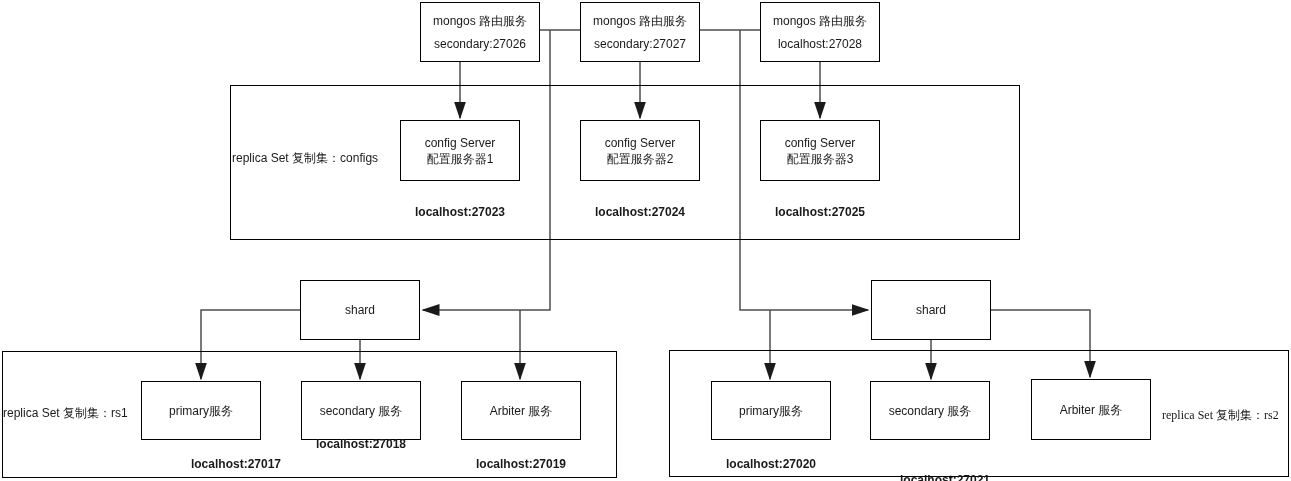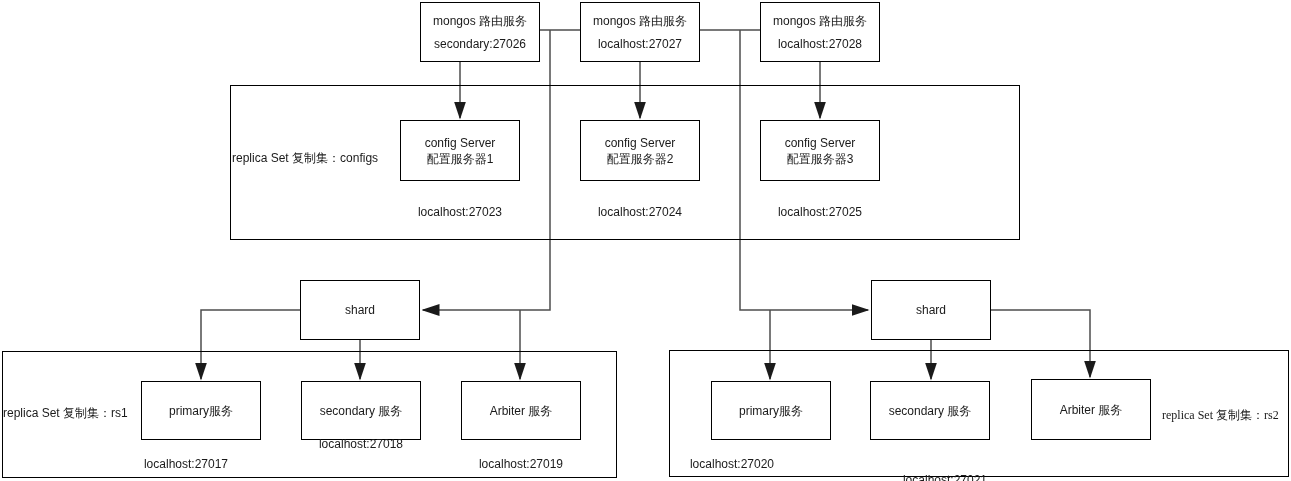--- a/index.html
+++ b/index.html
@@ -18,21 +18,21 @@
     box-sizing:border-box;z-index:3;
     display:flex;flex-direction:column;align-items:center;justify-content:center;
     text-align:center;line-height:16px;
   }
   .node .gap{height:7px;}
   .float-label{
     position:absolute;z-index:3;white-space:nowrap;line-height:16px;
   }
   .host-label{
     position:absolute;z-index:3;width:160px;text-align:center;
-    white-space:nowrap;line-height:16px;
+    white-space:nowrap;line-height:16px;font-weight:bold;
   }
 </style>
 </head>
 <body>
 
 <svg id="wires" width="1291" height="481">
   <defs>
     <marker id="arr" viewBox="0 0 12 8" refX="11" refY="4" markerWidth="12" markerHeight="8" orient="auto-start-reverse">
       <path d="M0,0 L12,4 L0,8 Z" fill="#1a1a1a"></path>
     </marker>
@@ -60,21 +60,21 @@
 </svg>
 
 <div class="node" style="left:420px;top:2px;width:120px;height:60px;">
   <div>mongos 路由服务</div>
   <div class="gap"></div>
   <div>secondary:27026</div>
 </div>
 <div class="node" style="left:580px;top:2px;width:120px;height:60px;">
   <div>mongos 路由服务</div>
   <div class="gap"></div>
-  <div>localhost:27027</div>
+  <div>secondary:27027</div>
 </div>
 <div class="node" style="left:760px;top:2px;width:120px;height:60px;">
   <div>mongos 路由服务</div>
   <div class="gap"></div>
   <div>localhost:27028</div>
 </div>
 
 <div class="container" style="left:230px;top:85px;width:790px;height:155px;"></div>
 <div class="float-label" style="left:232px;top:150px;">replica Set 复制集：configs</div>
 
@@ -108,32 +108,32 @@
 <div class="node" style="left:141px;top:381px;width:120px;height:59px;">
   <div>primary服务</div>
 </div>
 <div class="node" style="left:301px;top:381px;width:120px;height:59px;">
   <div>secondary 服务</div>
 </div>
 <div class="node" style="left:461px;top:381px;width:120px;height:59px;">
   <div>Arbiter 服务</div>
 </div>
 
-<div class="host-label" style="left:106px;top:456px;">localhost:27017</div>
+<div class="host-label" style="left:121px;top:456px;text-align:right;">localhost:27017</div>
 <div class="host-label" style="left:281px;top:436px;">localhost:27018</div>
 <div class="host-label" style="left:441px;top:456px;">localhost:27019</div>
 
 <div class="container" style="left:669px;top:350px;width:620px;height:127px;"></div>
 <div class="float-label" style="left:1162px;top:407px;font-family:Liberation Serif, serif;">replica Set 复制集：rs2</div>
 
 <div class="node" style="left:711px;top:381px;width:120px;height:59px;">
   <div>primary服务</div>
 </div>
 <div class="node" style="left:870px;top:381px;width:120px;height:59px;">
   <div>secondary 服务</div>
 </div>
 <div class="node" style="left:1031px;top:379px;width:120px;height:61px;">
   <div>Arbiter 服务</div>
 </div>
 
-<div class="host-label" style="left:652px;top:456px;">localhost:27020</div>
+<div class="host-label" style="left:691px;top:456px;">localhost:27020</div>
 <div class="host-label" style="left:865px;top:456px;margin-top:16px;">localhost:27021</div>
 <div class="host-label" style="left:1011px;top:476px;margin-top:13px;">localhost:27022</div>
 
 </body></html>

